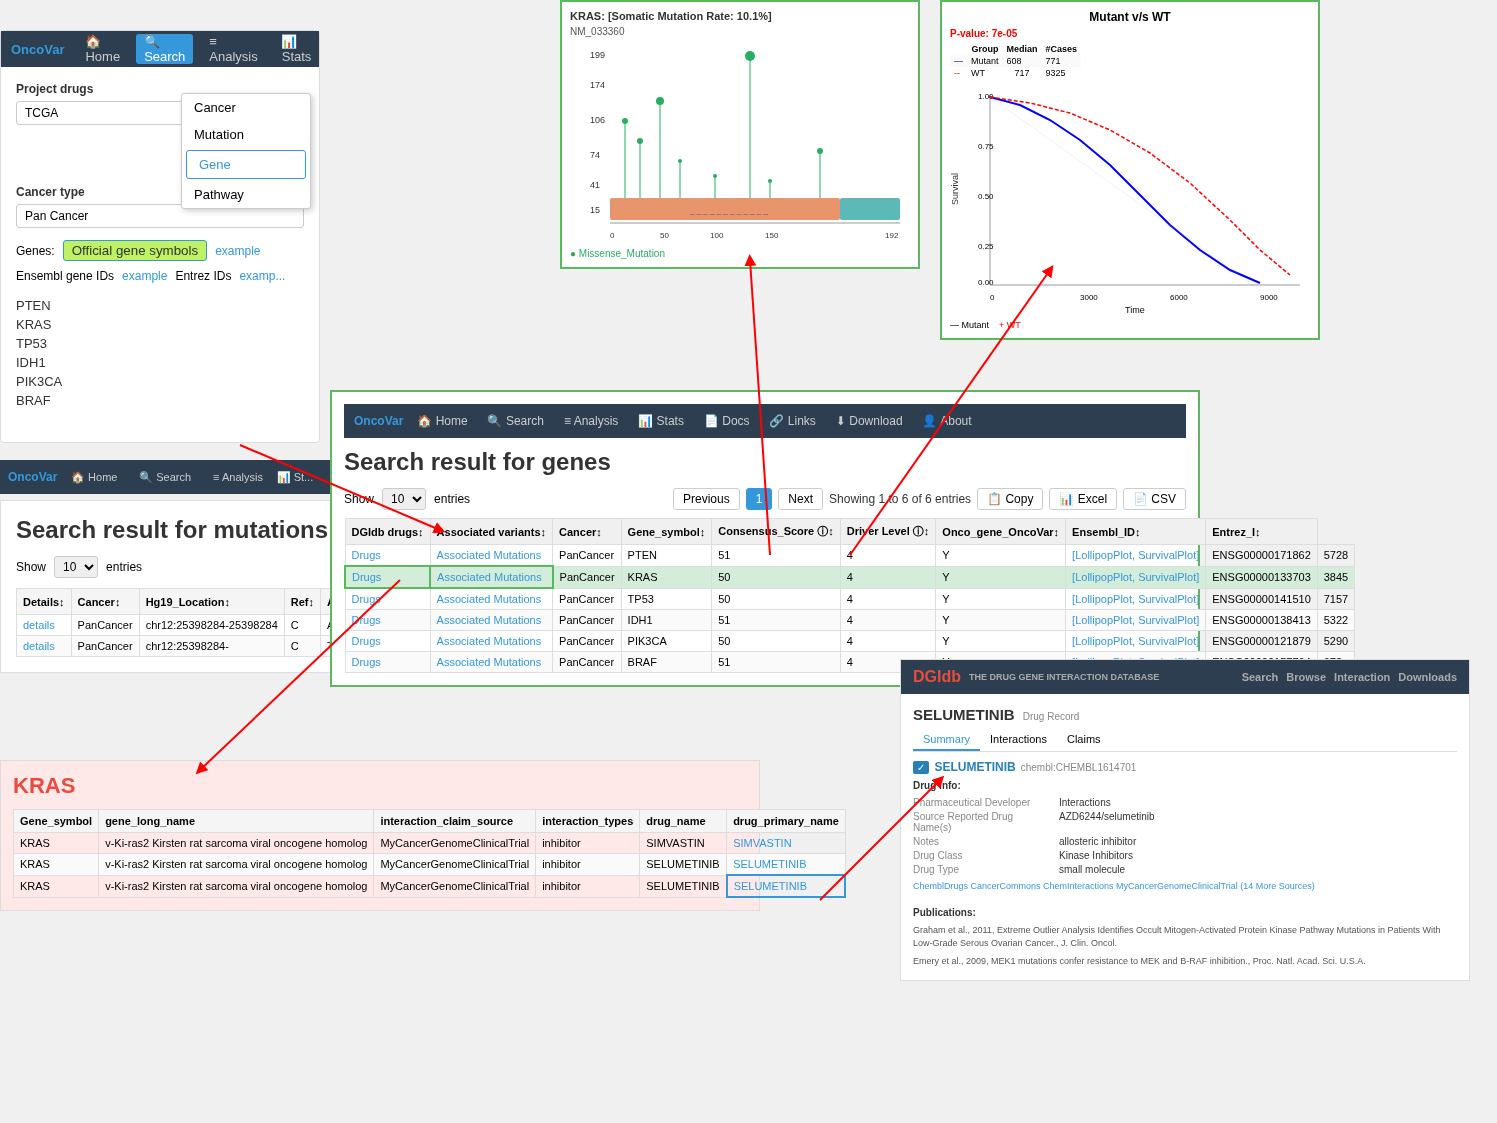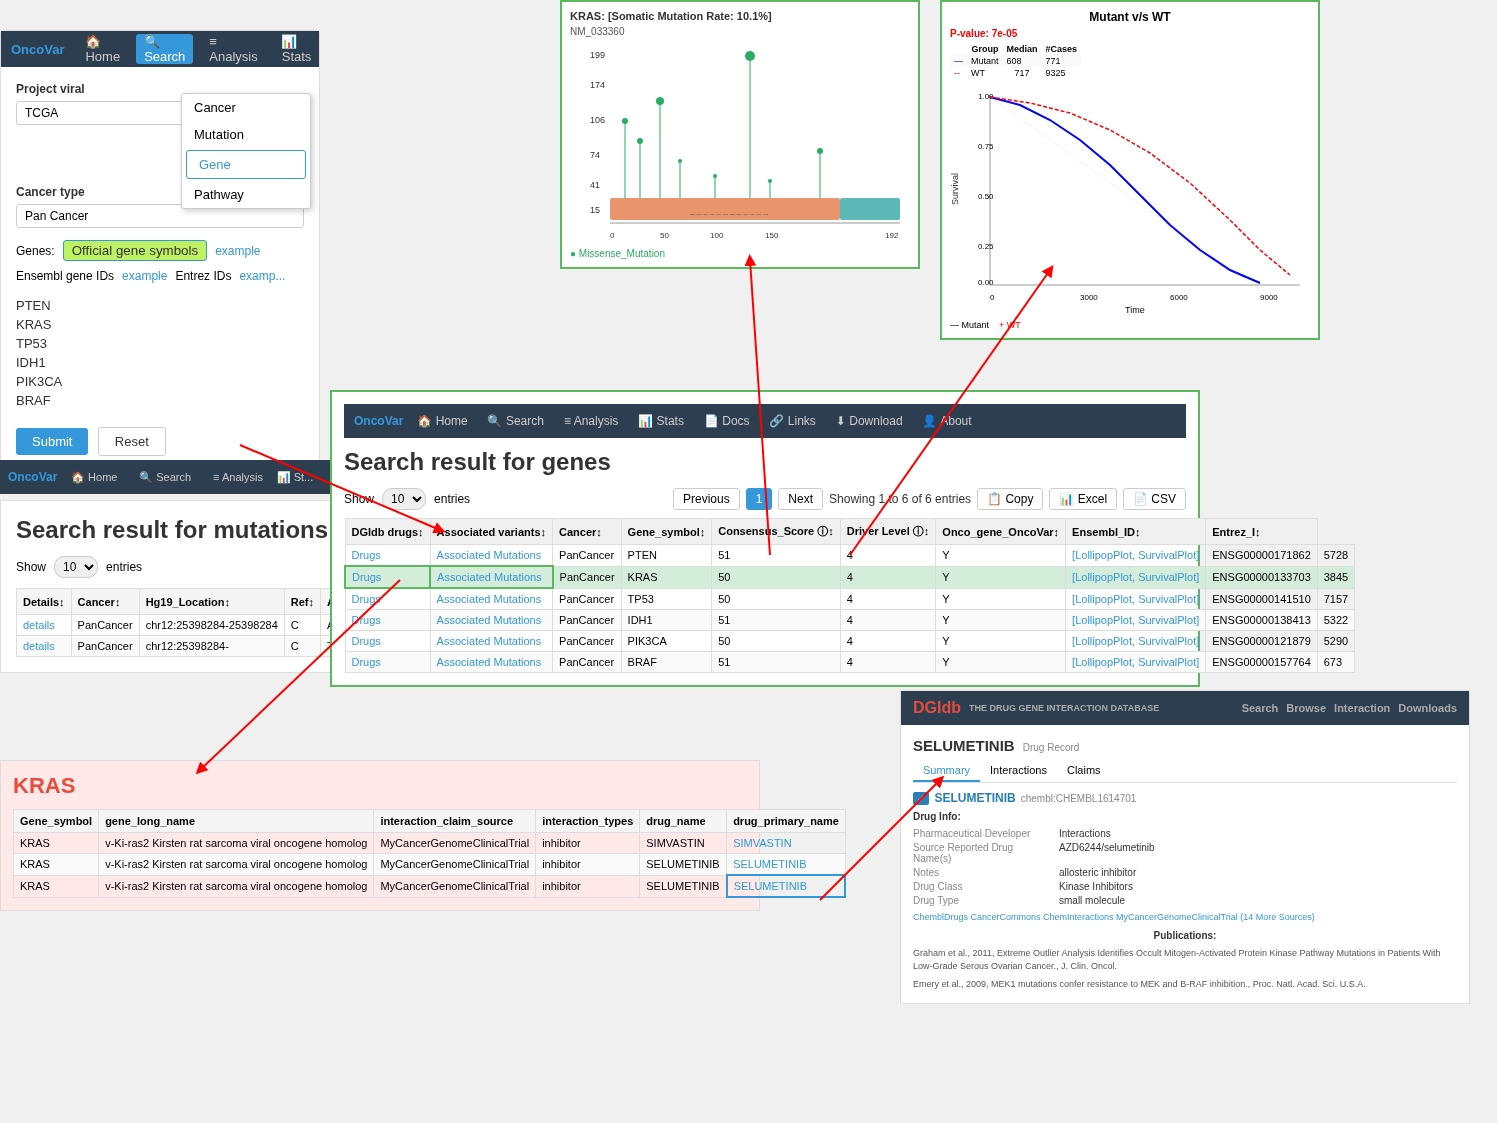--- a/index.html
+++ b/index.html
@@ -82,21 +82,21 @@
       position: absolute;
       top: 500px;
       left: 0;
       width: 760px;
       background: white;
       border: 1px solid #ddd;
       padding: 15px;
     }
     .panel-title { font-size: 24px; font-weight: bold; color: #333; margin-bottom: 12px; }
     .table-controls { display: flex; align-items: center; gap: 8px; margin-bottom: 10px; font-size: 12px; }
-    .table-select { border: 1px solid #ccc; padding: 2px 4px; border-radius: 10px; font-size: 12px; }
+    .table-select { border: 1px solid #ccc; padding: 2px 4px; border-radius: 3px; font-size: 12px; }
 
     table { width: 100%; border-collapse: collapse; font-size: 11px; }
     th { background: #f5f5f5; border: 1px solid #ddd; padding: 5px 6px; text-align: left; font-weight: bold; white-space: nowrap; }
     td { border: 1px solid #ddd; padding: 4px 6px; white-space: nowrap; }
     .td-link { color: #3498db; cursor: pointer; }
     tr:nth-child(even) { background: #fafafa; }
 
     
     .gene-results-panel {
       position: absolute;
@@ -149,21 +149,21 @@
       width: 760px;
       background: #ffe8e8;
       border: 1px solid #ddd;
       padding: 12px;
     }
     .kras-title { font-size: 22px; font-weight: bold; color: #e74c3c; margin-bottom: 10px; }
 
     
     .dgidb-panel {
       position: absolute;
-      top: 690px;
+      top: 659px;
       left: 900px;
       width: 570px;
       background: white;
       border: 1px solid #ddd;
       padding: 0;
     }
     .dgidb-header { background: #2c3e50; color: white; padding: 8px 12px; display: flex; align-items: center; gap: 8px; font-size: 13px; font-weight: bold; }
     .dgidb-logo { font-size: 16px; font-weight: bold; color: #e74c3c; }
     .dgidb-content { padding: 12px; font-size: 11px; }
     .dgidb-drug-name { font-size: 15px; font-weight: bold; color: #333; }
@@ -189,21 +189,21 @@
   <div class="navbar">
     <span class="navbar-brand">OncoVar</span>
     <span class="navbar-item">🏠 Home</span>
     <span class="navbar-item active">🔍 Search</span>
     <span class="navbar-item">≡ Analysis</span>
     <span class="navbar-item">📊 Stats</span>
   </div>
 
   <div class="search-form">
     <div class="form-group">
-      <span class="form-label">Project viral</span>
+      <span class="form-label">Project drugs</span>
       <input class="form-input" value="TCGA" style="">
     </div>
 
     <div class="dropdown-menu">
       <div class="dropdown-item">Cancer</div>
       <div class="dropdown-item">Mutation</div>
       <div class="dropdown-item selected">Gene</div>
       <div class="dropdown-item">Pathway</div>
     </div>
 
@@ -225,24 +225,20 @@
       <div class="gene-list">
         <div class="gene-list-item">PTEN</div>
         <div class="gene-list-item">KRAS</div>
         <div class="gene-list-item">TP53</div>
         <div class="gene-list-item">IDH1</div>
         <div class="gene-list-item">PIK3CA</div>
         <div class="gene-list-item">BRAF</div>
       </div>
     </div>
 
-    <div style="margin-top: 10px;">
-      <button class="btn-submit">Submit</button>
-      <button class="btn-reset">Reset</button>
-    </div>
   </div>
 </div>
 
 <div class="lollipop-chart">
   <div class="chart-title">KRAS: [Somatic Mutation Rate: 10.1%]</div>
   <div class="chart-subtitle">NM_033360</div>
   <svg width="340" height="200">
 
     <text x="20" y="15" font-size="9" fill="#333">199</text>
     <text x="20" y="45" font-size="9" fill="#333">174</text>
@@ -600,21 +596,21 @@
     </div>
     <div class="dgidb-info-row">
       <span class="dgidb-info-label">Drug Class</span>
       <span class="dgidb-info-value">Kinase Inhibitors</span>
     </div>
     <div class="dgidb-info-row">
       <span class="dgidb-info-label">Drug Type</span>
       <span class="dgidb-info-value">small molecule</span>
     </div>
     <div style="margin-top:6px; font-size:9px; color:#3498db;">ChemblDrugs CancerCommons ChemInteractions MyCancerGenomeClinicalTrial (14 More Sources)</div>
-    <div style="margin-top:8px; font-size:10px; font-weight:bold; color:#333;text-align:center;">Publications:</div>
+    <div style="margin-top:16px; font-size:10px; font-weight:bold; color:#333;">Publications:</div>
     <div class="pub-text">Graham et al., 2011, Extreme Outlier Analysis Identifies Occult Mitogen-Activated Protein Kinase Pathway Mutations in Patients With Low-Grade Serous Ovarian Cancer., J. Clin. Oncol.</div>
     <div class="pub-text">Emery et al., 2009, MEK1 mutations confer resistance to MEK and B-RAF inhibition., Proc. Natl. Acad. Sci. U.S.A.</div>
   </div>
 </div>
 
 <svg class="arrow-overlay" viewBox="0 0 1497 1123" xmlns="http://www.w3.org/2000/svg">
 
   <defs>
     <marker id="arrowhead" markerWidth="6" markerHeight="6" refX="3" refY="3" orient="auto">
       <polygon points="0 0, 6 3, 0 6" fill="red"></polygon>

